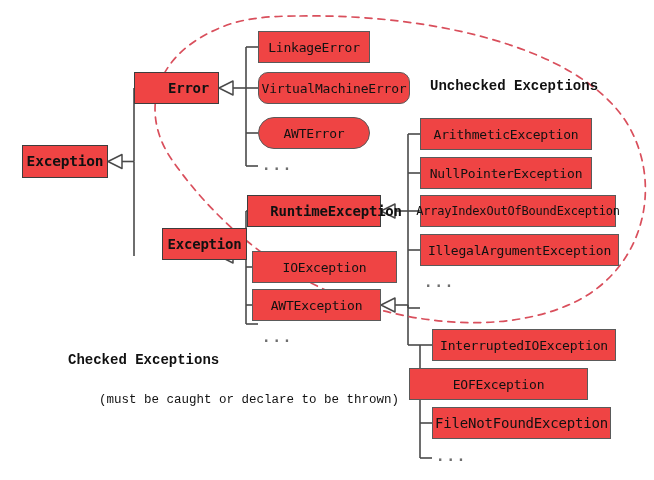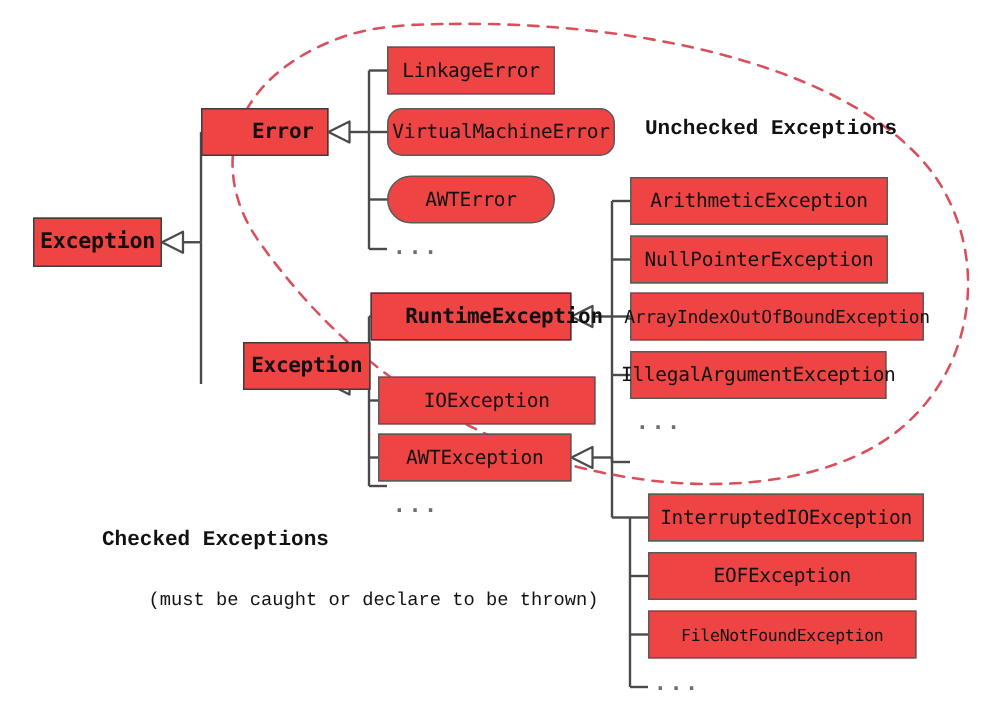--- a/index.html
+++ b/index.html
@@ -153,29 +153,29 @@
   <div class="node" style="left:252px; top:289px; width:129px; height:32px; font-size:13px;">AWTException</div>
 
   <div class="ellipsis" style="left:262px; top:330px; font-size:14px;">...</div>
 
   <div class="node" style="left:420px; top:118px; width:172px; height:32px; font-size:13px;">ArithmeticException</div>
 
   <div class="node" style="left:420px; top:157px; width:172px; height:32px; font-size:13px;">NullPointerException</div>
 
   <div class="node" style="left:420px; top:195px; width:196px; height:32px; font-size:12px;">ArrayIndexOutOfBoundException</div>
 
-  <div class="node" style="left:420px; top:234px; width:171px; height:32px; font-size:13px;">IllegalArgumentException</div>
+  <div class="node" style="left:420px; top:234px; width:199px; height:32px; font-size:13px;">IllegalArgumentException</div>
 
   <div class="ellipsis" style="left:424px; top:275px; font-size:14px;">...</div>
 
   <div class="node" style="left:432px; top:329px; width:184px; height:32px; font-size:13px;">InterruptedIOException</div>
 
-  <div class="node" style="left:432px; top:368px; width:179px; height:32px; font-size:13px;">EOFException</div>
+  <div class="node" style="left:409px; top:368px; width:179px; height:32px; font-size:13px;">EOFException</div>
 
-  <div class="node" style="left:432px; top:407px; width:179px; height:32px; font-size:11px;">FileNotFoundException</div>
+  <div class="node" style="left:432px; top:407px; width:179px; height:32px; font-size:14px;">FileNotFoundException</div>
 
   <div class="ellipsis" style="left:436px; top:449px; font-size:14px;">...</div>
 
   <div class="annot heading" style="left:430px; top:78px; font-size:14px;">Unchecked Exceptions</div>
 
   <div class="annot heading" style="left:68px; top:352px; font-size:14px;">Checked Exceptions</div>
 
   <div class="annot" style="left:68px; top:393px; font-size:12.5px;margin-left:31px;">(must be caught or declare to be thrown)</div>
 
 </div>

